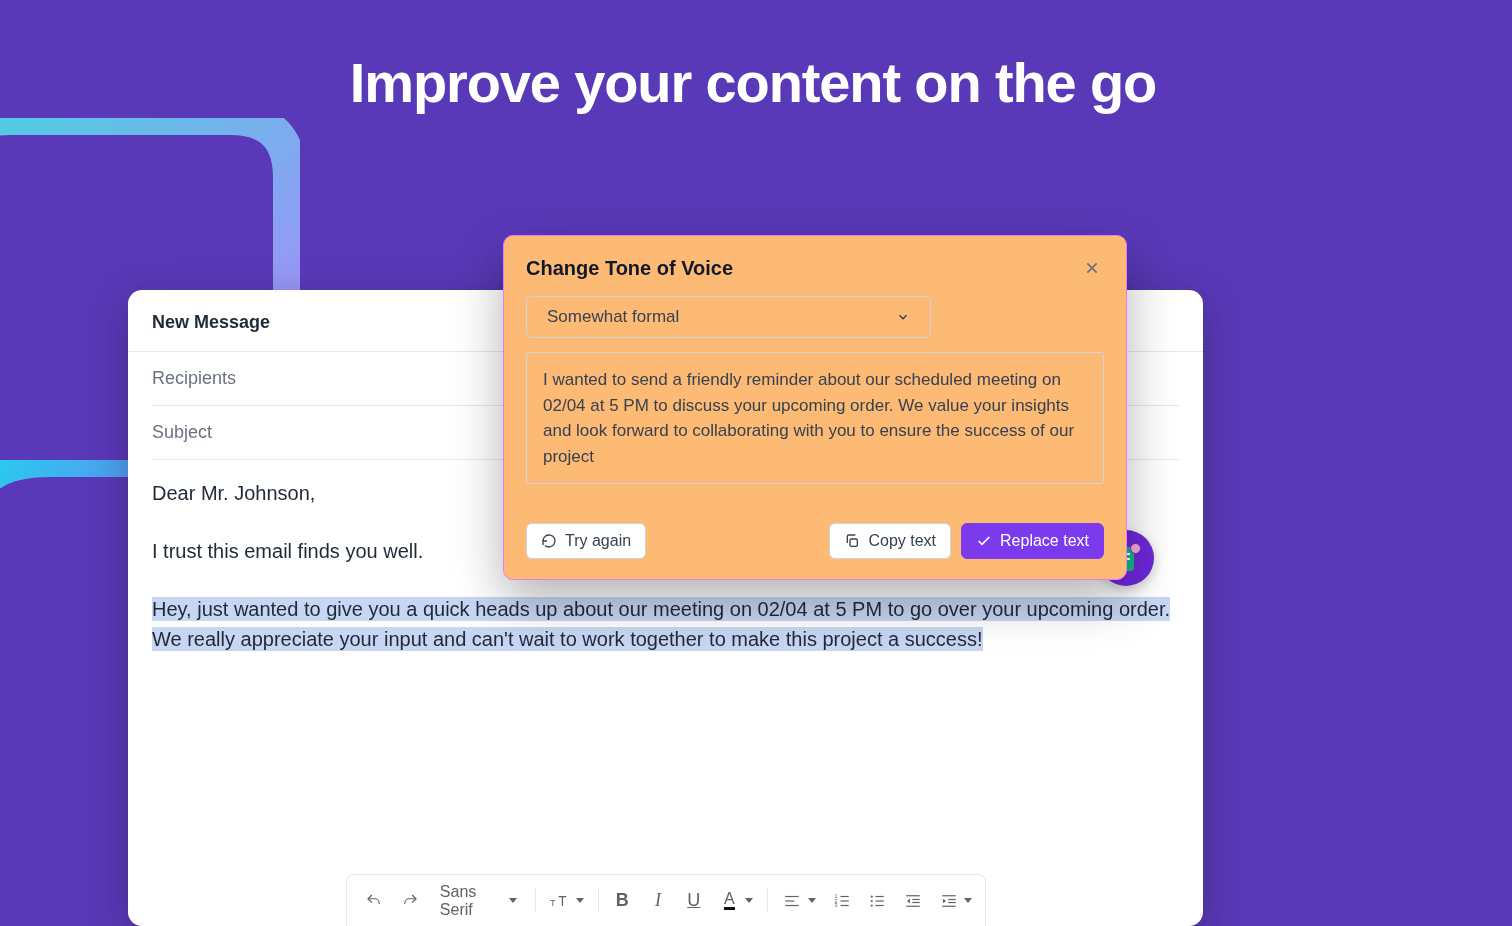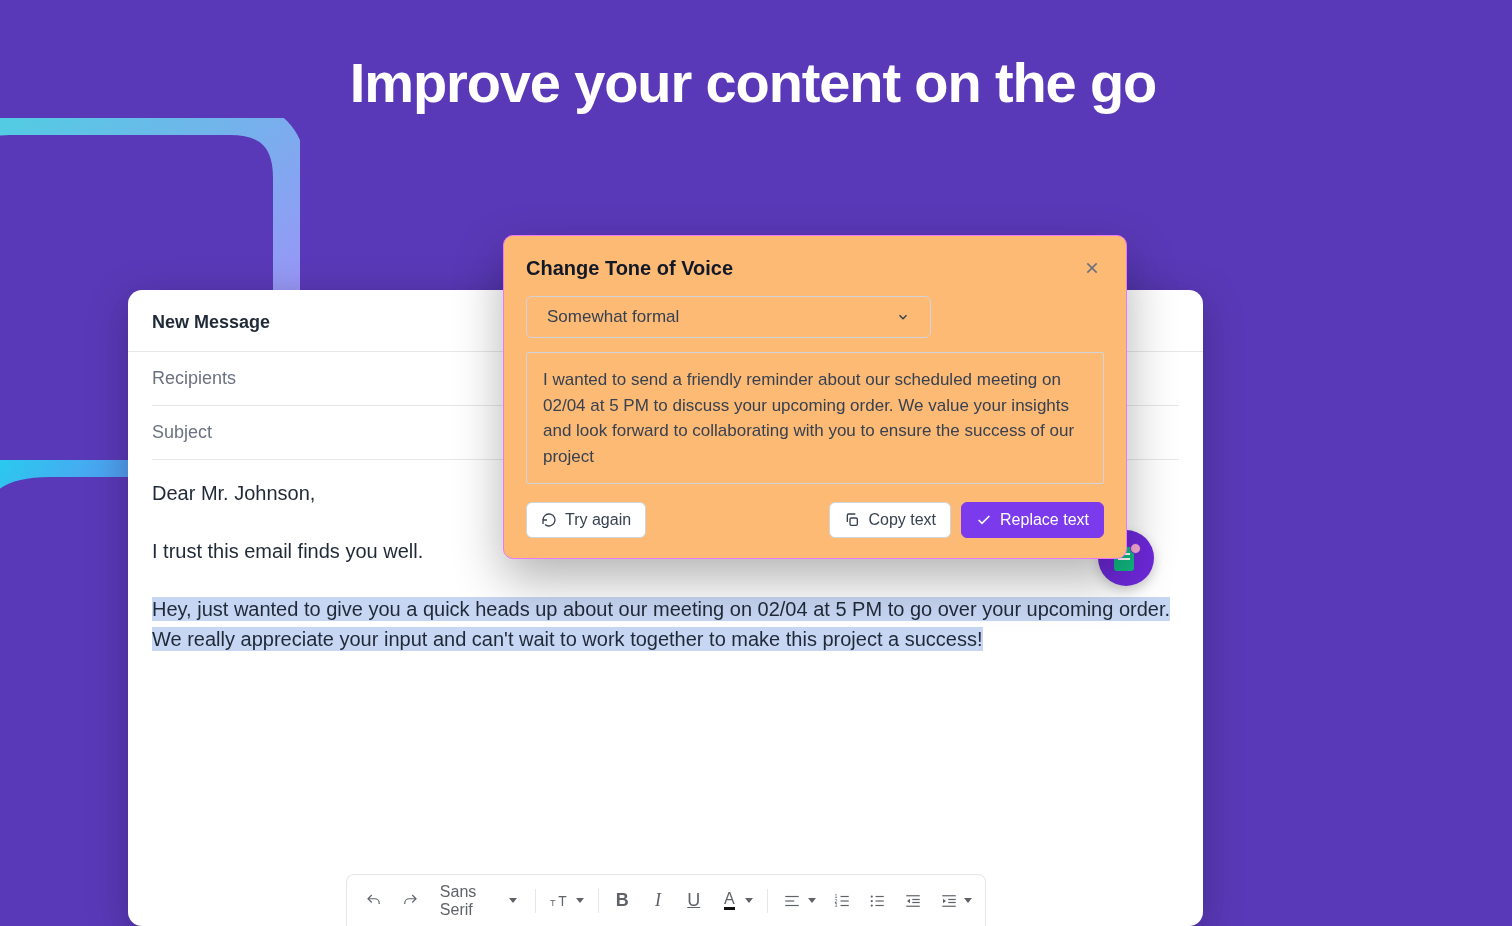--- a/index.html
+++ b/index.html
@@ -34,21 +34,21 @@
 
 .popup { position: absolute; top: 235px; left: 503px; width: 624px; background: #fdba74; border-radius: 10px; border: 1px solid #e879f9; box-shadow: 0 20px 50px rgba(0,0,0,0.3); padding: 20px 22px; }
 .popup-header { display: flex; align-items: center; justify-content: space-between; margin-bottom: 16px; }
 .popup-title { font-size: 20px; font-weight: 700; color: #111827; }
 .close-x { color: #6b7280; cursor: pointer; padding: 4px; }
 .tone-select { width: 405px; border: 1px solid #d1d5db; border-radius: 6px; padding: 10px 20px; font-size: 17px; color: #374151; display: flex; align-items: center; justify-content: space-between; cursor: pointer; margin-bottom: 14px; }
 .chevron { width: 14px; height: 14px; }
 .chevron svg { display: block; }
 .result-box { border: 1px solid #d1d5db; border-radius: 2px; padding: 14px 16px; font-size: 17px; color: #374151; line-height: 1.5; margin-bottom: 18px; }
 .popup-actions { display: flex; align-items: center; justify-content: space-between; }
-.btn { display: inline-flex; align-items: center; gap: 8px; border: 1px solid #d1d5db; background: #fff; color: #374151; padding: 8px 14px; border-radius: 6px; font-size: 16px; cursor: pointer; font-weight: 500; }
+.btn { display: inline-flex; align-items: center; gap: 8px; border: 1px solid #d1d5db; background: #fff; color: #374151; padding: 8px 14px; border-radius: 6px; font-size: 16px; cursor: pointer; font-weight: 500; margin-top: 21px; }
 .btn-primary { background: #7c3aed; color: #fff; border-color: #7c3aed; }
 .btn-group-right { display: flex; gap: 10px; }
 
 svg { display: block; }
 .svg-icon { width: 18px; height: 18px; stroke: #5f6368; stroke-width: 1.6; fill: none; }
 .svg-icon-fill { fill: #5f6368; stroke: none; }
 </style>
 </head>
 <body>
 

